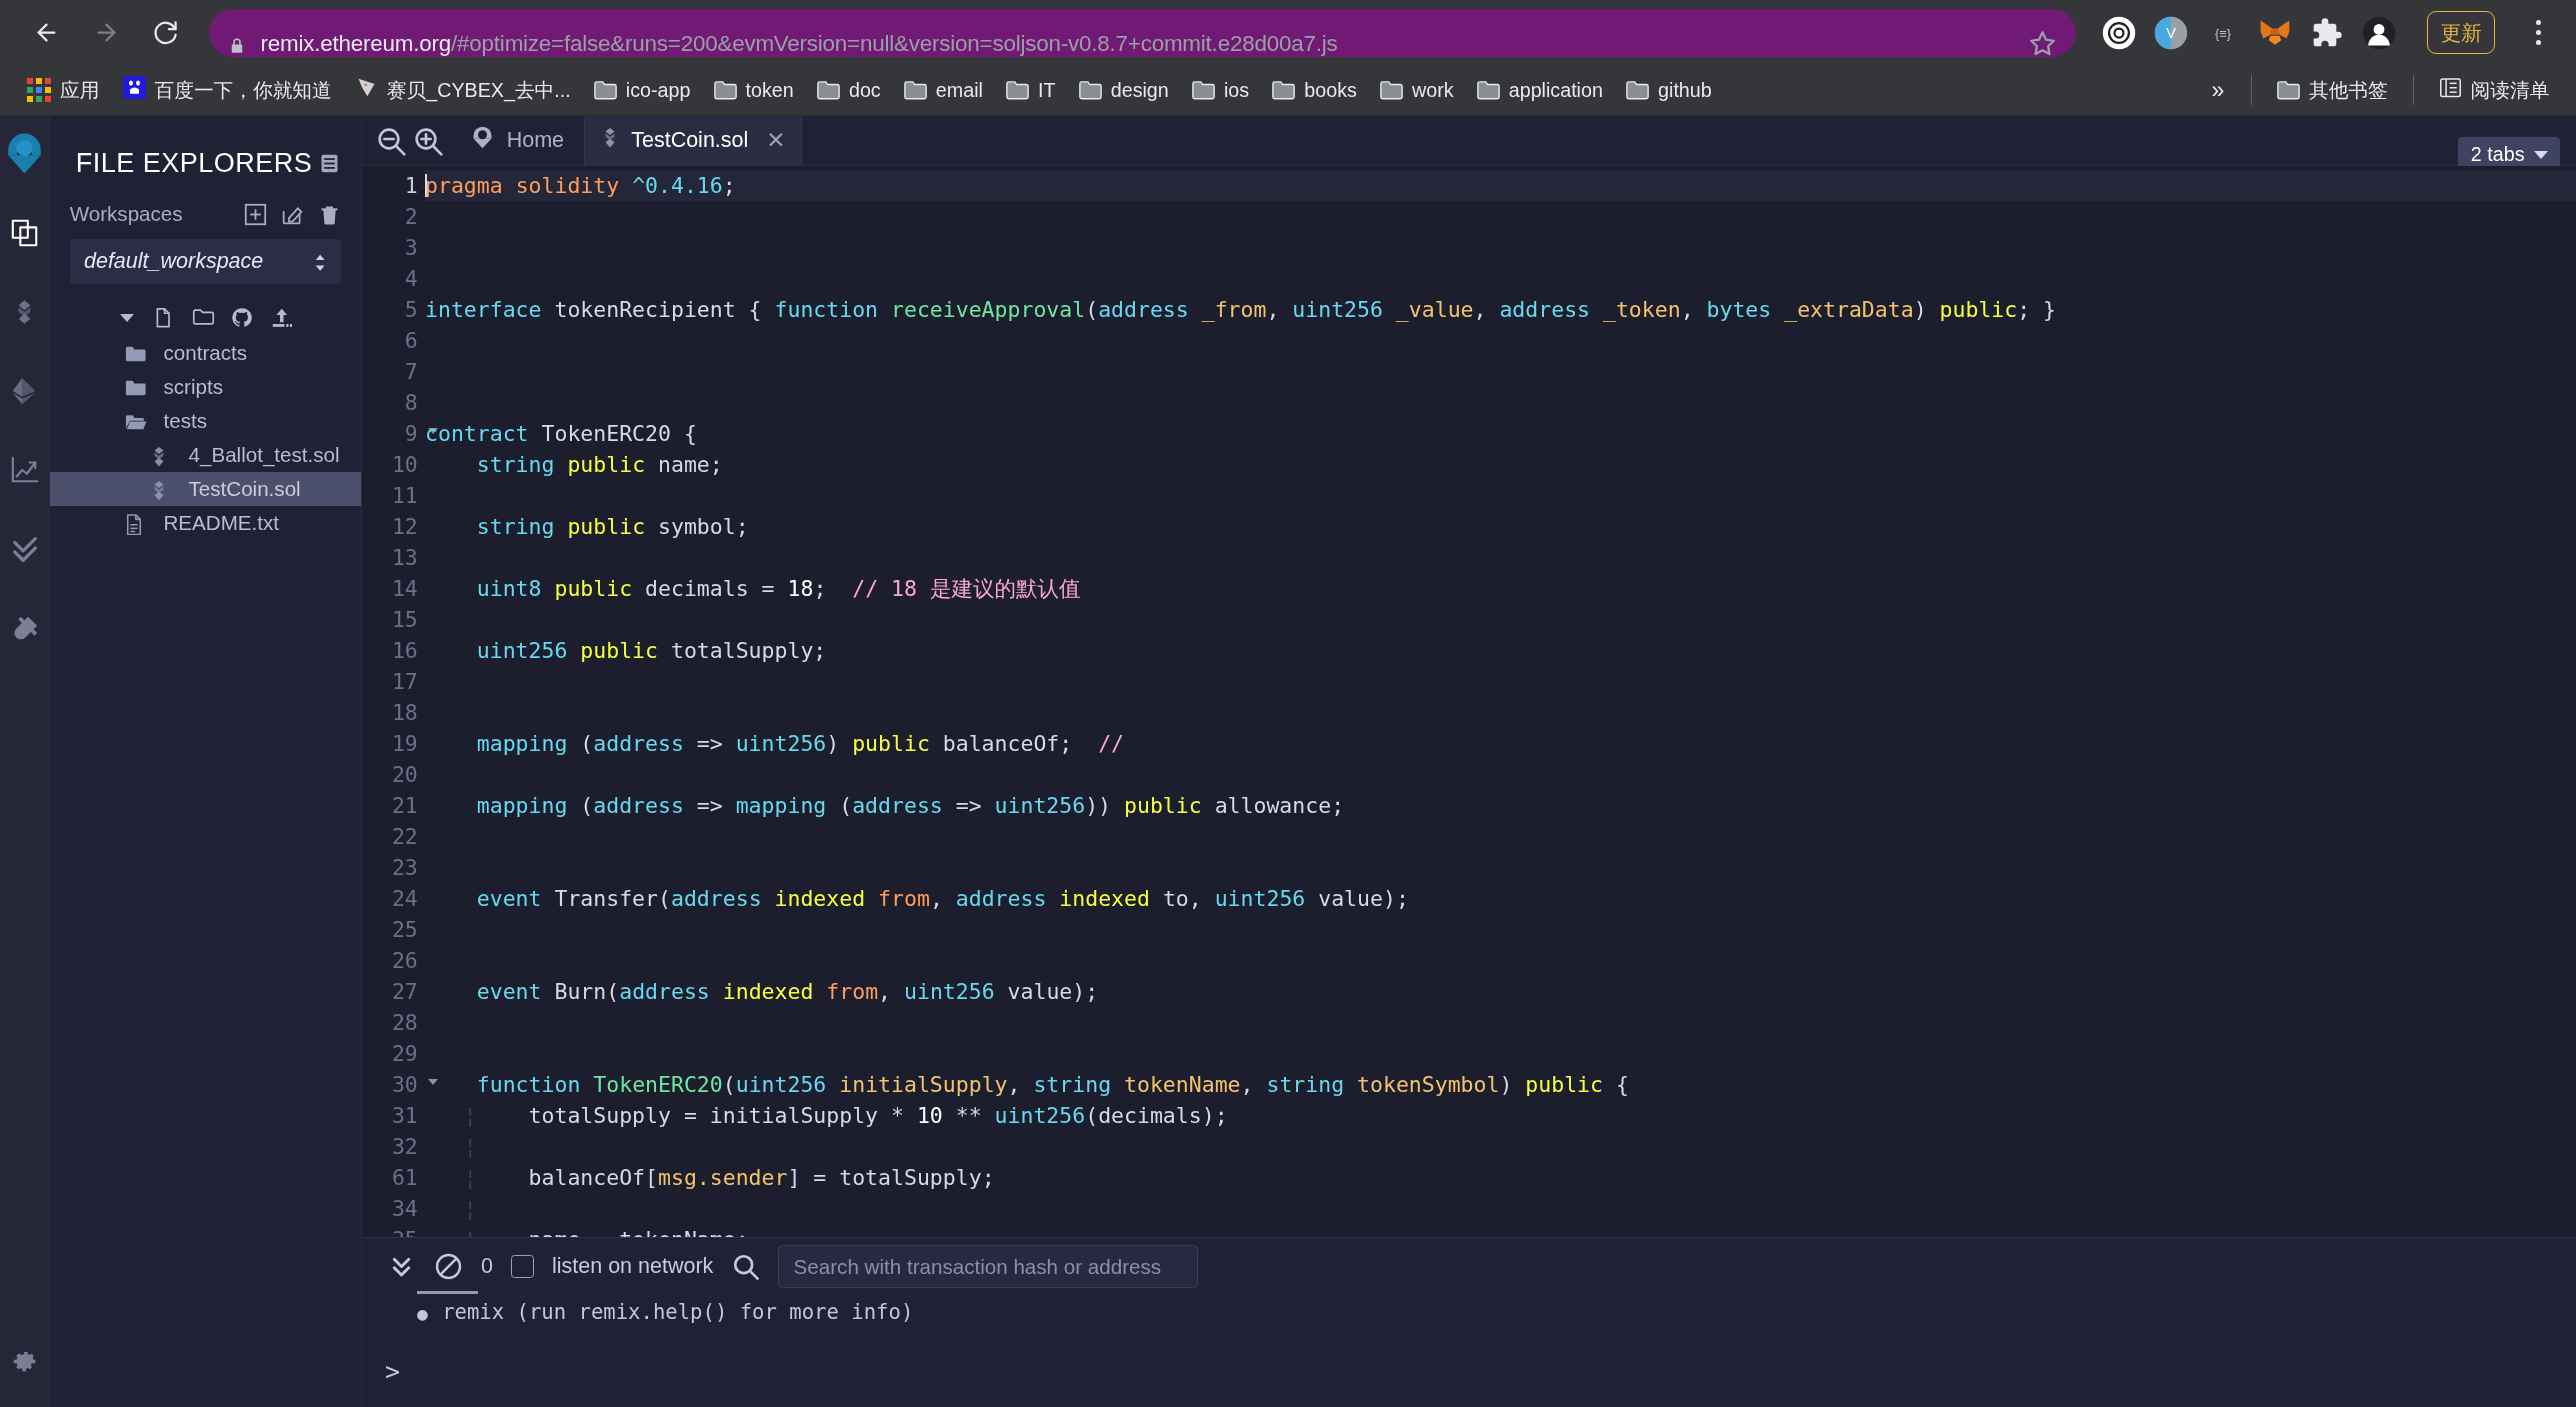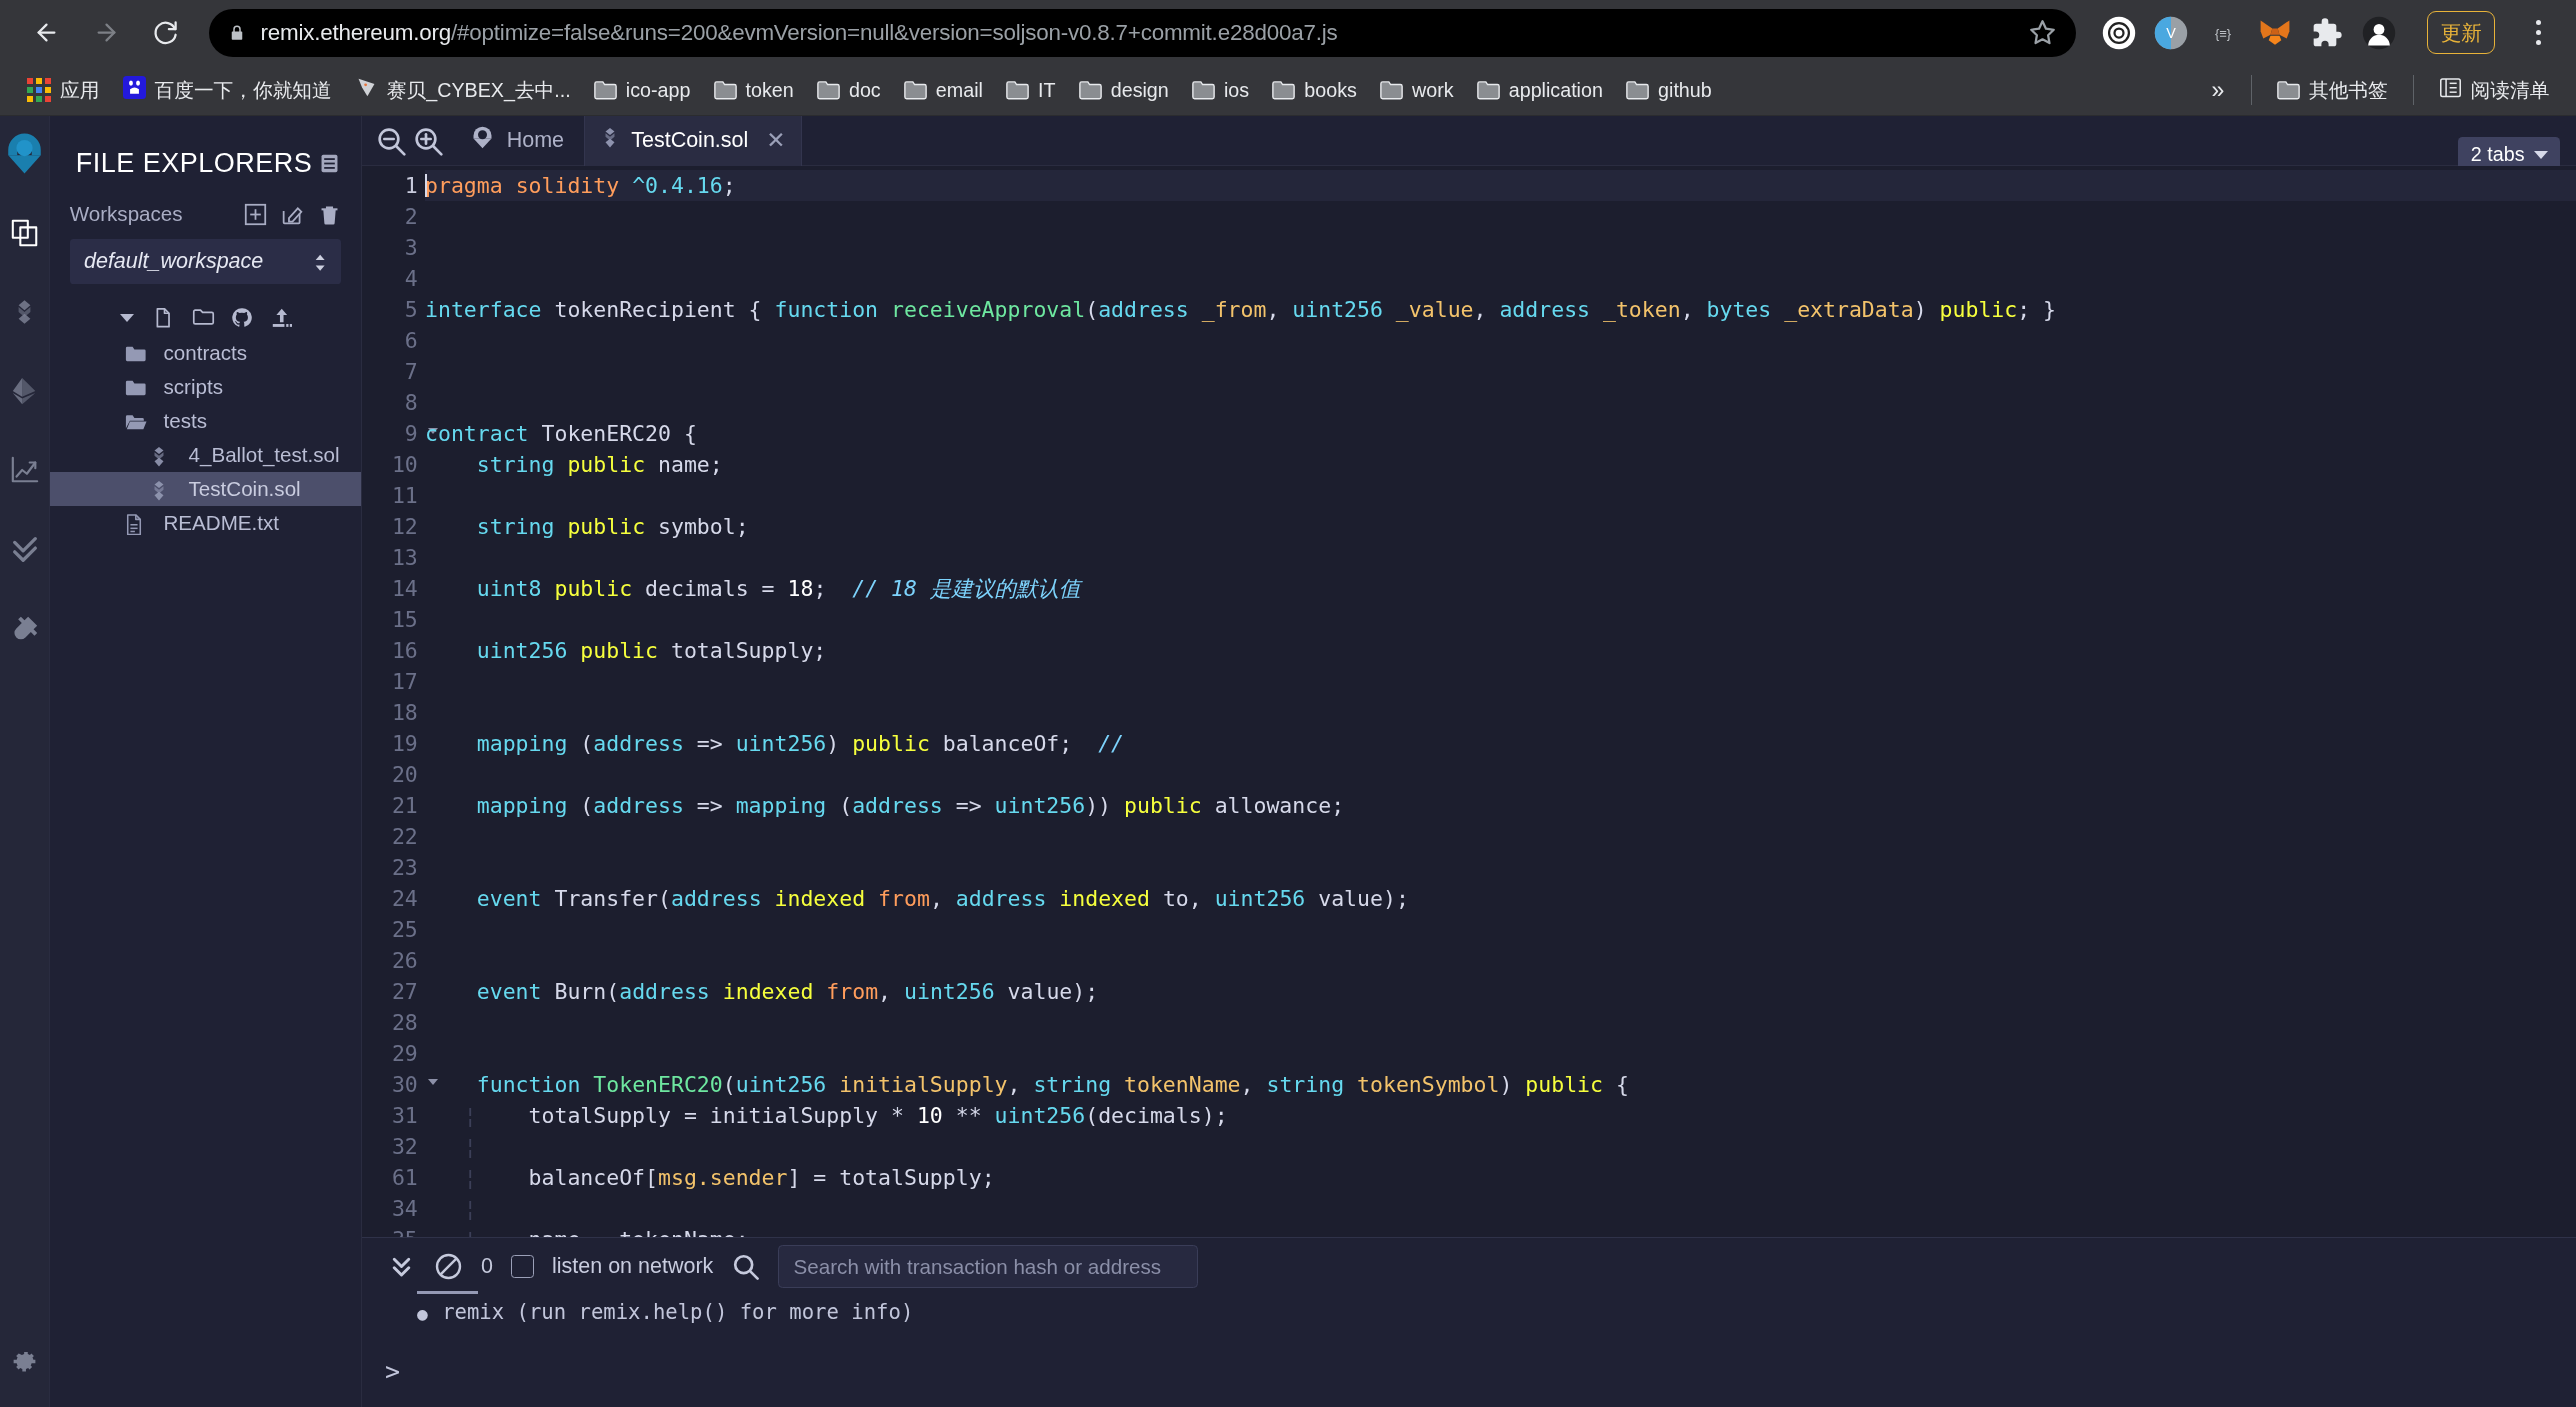--- a/index.html
+++ b/index.html
@@ -19,22 +19,22 @@
   }
   .nav-btn {
     width: 54px; height: 54px; border-radius: 50%;
     display:flex; align-items:center; justify-content:center;
     color:#e8eaed; background:transparent; border:none; cursor:pointer;
   }
   .nav-btn.disabled { color: #7d8086; }
   .nav-btn svg { width: 27px; height: 27px; }
 
   .omnibox {
-    flex: 1; height: 48px; background:#000000; border-radius: 24px;
-    display:flex; align-items:center; padding: 0 19.7px; margin-left: 10.7px;
+    flex: 1; height: 48px; background:#701a75; border-radius: 24px;
+    display:flex; align-items:flex-end; padding: 0 19.7px; margin-left: 10.7px;
     gap: 14.3px; position: relative;
   }
   .lock-icon { width: 18px; height: 21.5px; flex:0 0 auto; color:#bdc1c6; display:flex;align-items:center;}
   .lock-icon svg { width:18px;height:18px; }
   .url-text {
     font-size: 22.4px; color: #9aa0a6; white-space: nowrap; overflow: hidden;
     flex: 1; letter-spacing: -0.2px;
   }
   .url-host { color: #e8eaed; }
   .star-icon { color:#9aa0a6; width:27px;height:27px; }
@@ -170,21 +170,21 @@
   .ind-guide { color:#3c3f58; }
 
   
   .k-key   { color:#ff9d5c; }   
   .k-type  { color:#66d9ef; }   
   .k-num   { color:#ffffff; }
   .k-fn    { color:#6ee7a0; }   
   .k-pub   { color:#f6ff3d; }   
   .k-ident { color:#d6d9ea; }
   .k-param { color:#f3c36b; }   
-  .k-cmt   { color:#7dd3fc; font-style:italic; }
+  .k-cmt   { color:#f9a8d4; }
   .k-punct { color:#d6d9ea; }
 
   
   .terminal { background:#1f2134; flex:0 0 auto; border-top:0.9px solid #2f3249; }
   .term-bar {
     height: 57px; display:flex; align-items:center; gap:18px; padding: 0 25px;
     color:#bfc3d8; font-size:21.5px;
   }
   .term-ic { width:29px;height:29px; color:#c6cadd; cursor:pointer; }
   .term-count { font-size:21.5px; color:#c6cadd; }

